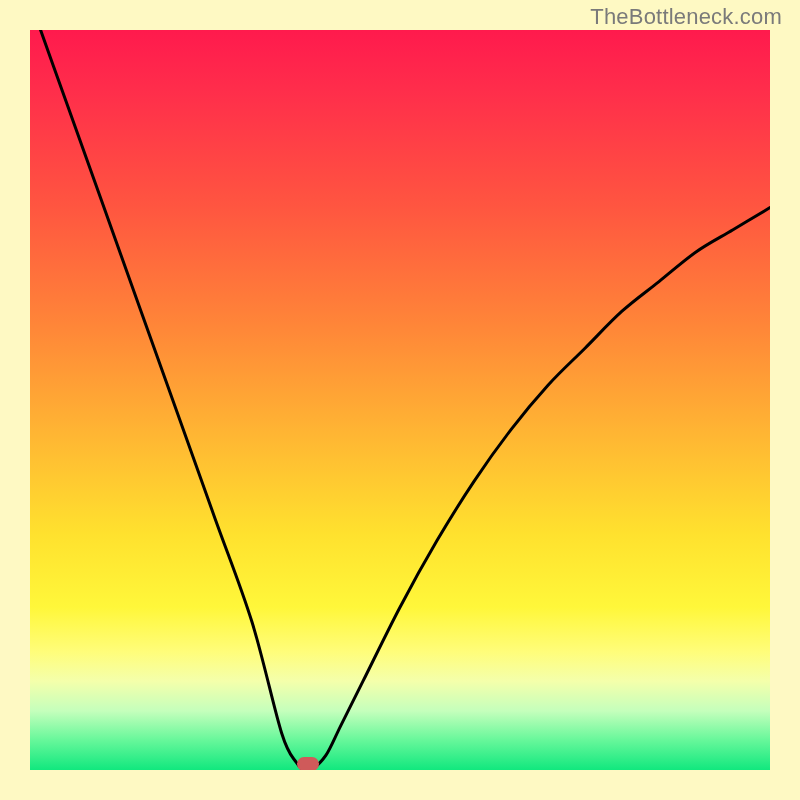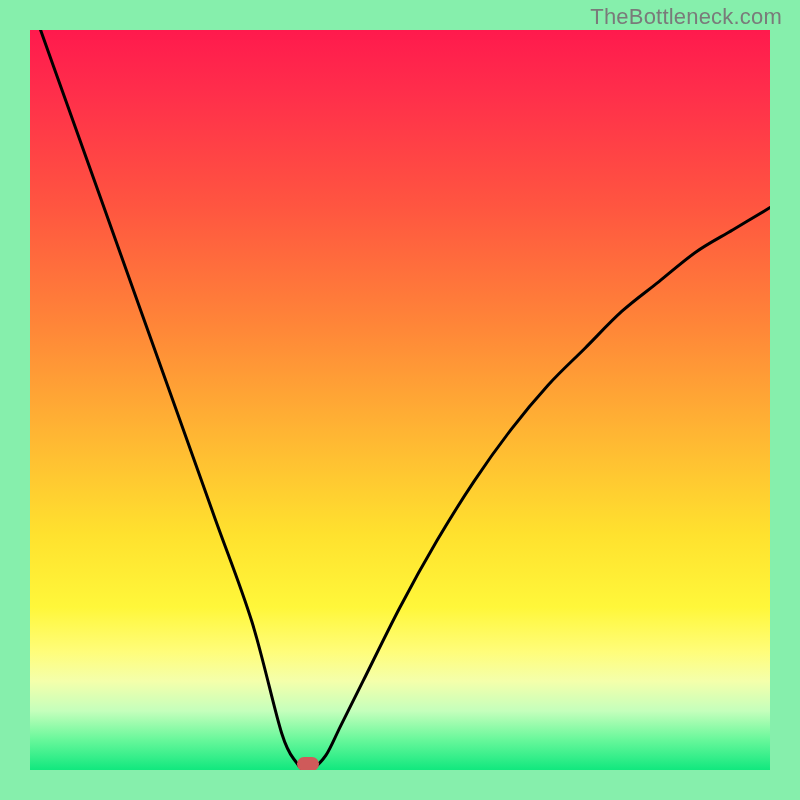--- a/index.html
+++ b/index.html
@@ -8,21 +8,21 @@
     width: 800px;
     height: 800px;
     background: #000;
     font-family: Arial, Helvetica, sans-serif;
     overflow: hidden;
   }
   .frame {
     position: relative;
     width: 800px;
     height: 800px;
-    background: #86efac;
+    background: #fef9c3;
   }
   .watermark {
     position: absolute;
     top: 4px;
     right: 18px;
     color: #7a7a7a;
     font-size: 22px;
     font-weight: 500;
     letter-spacing: 0.2px;
     z-index: 20;

